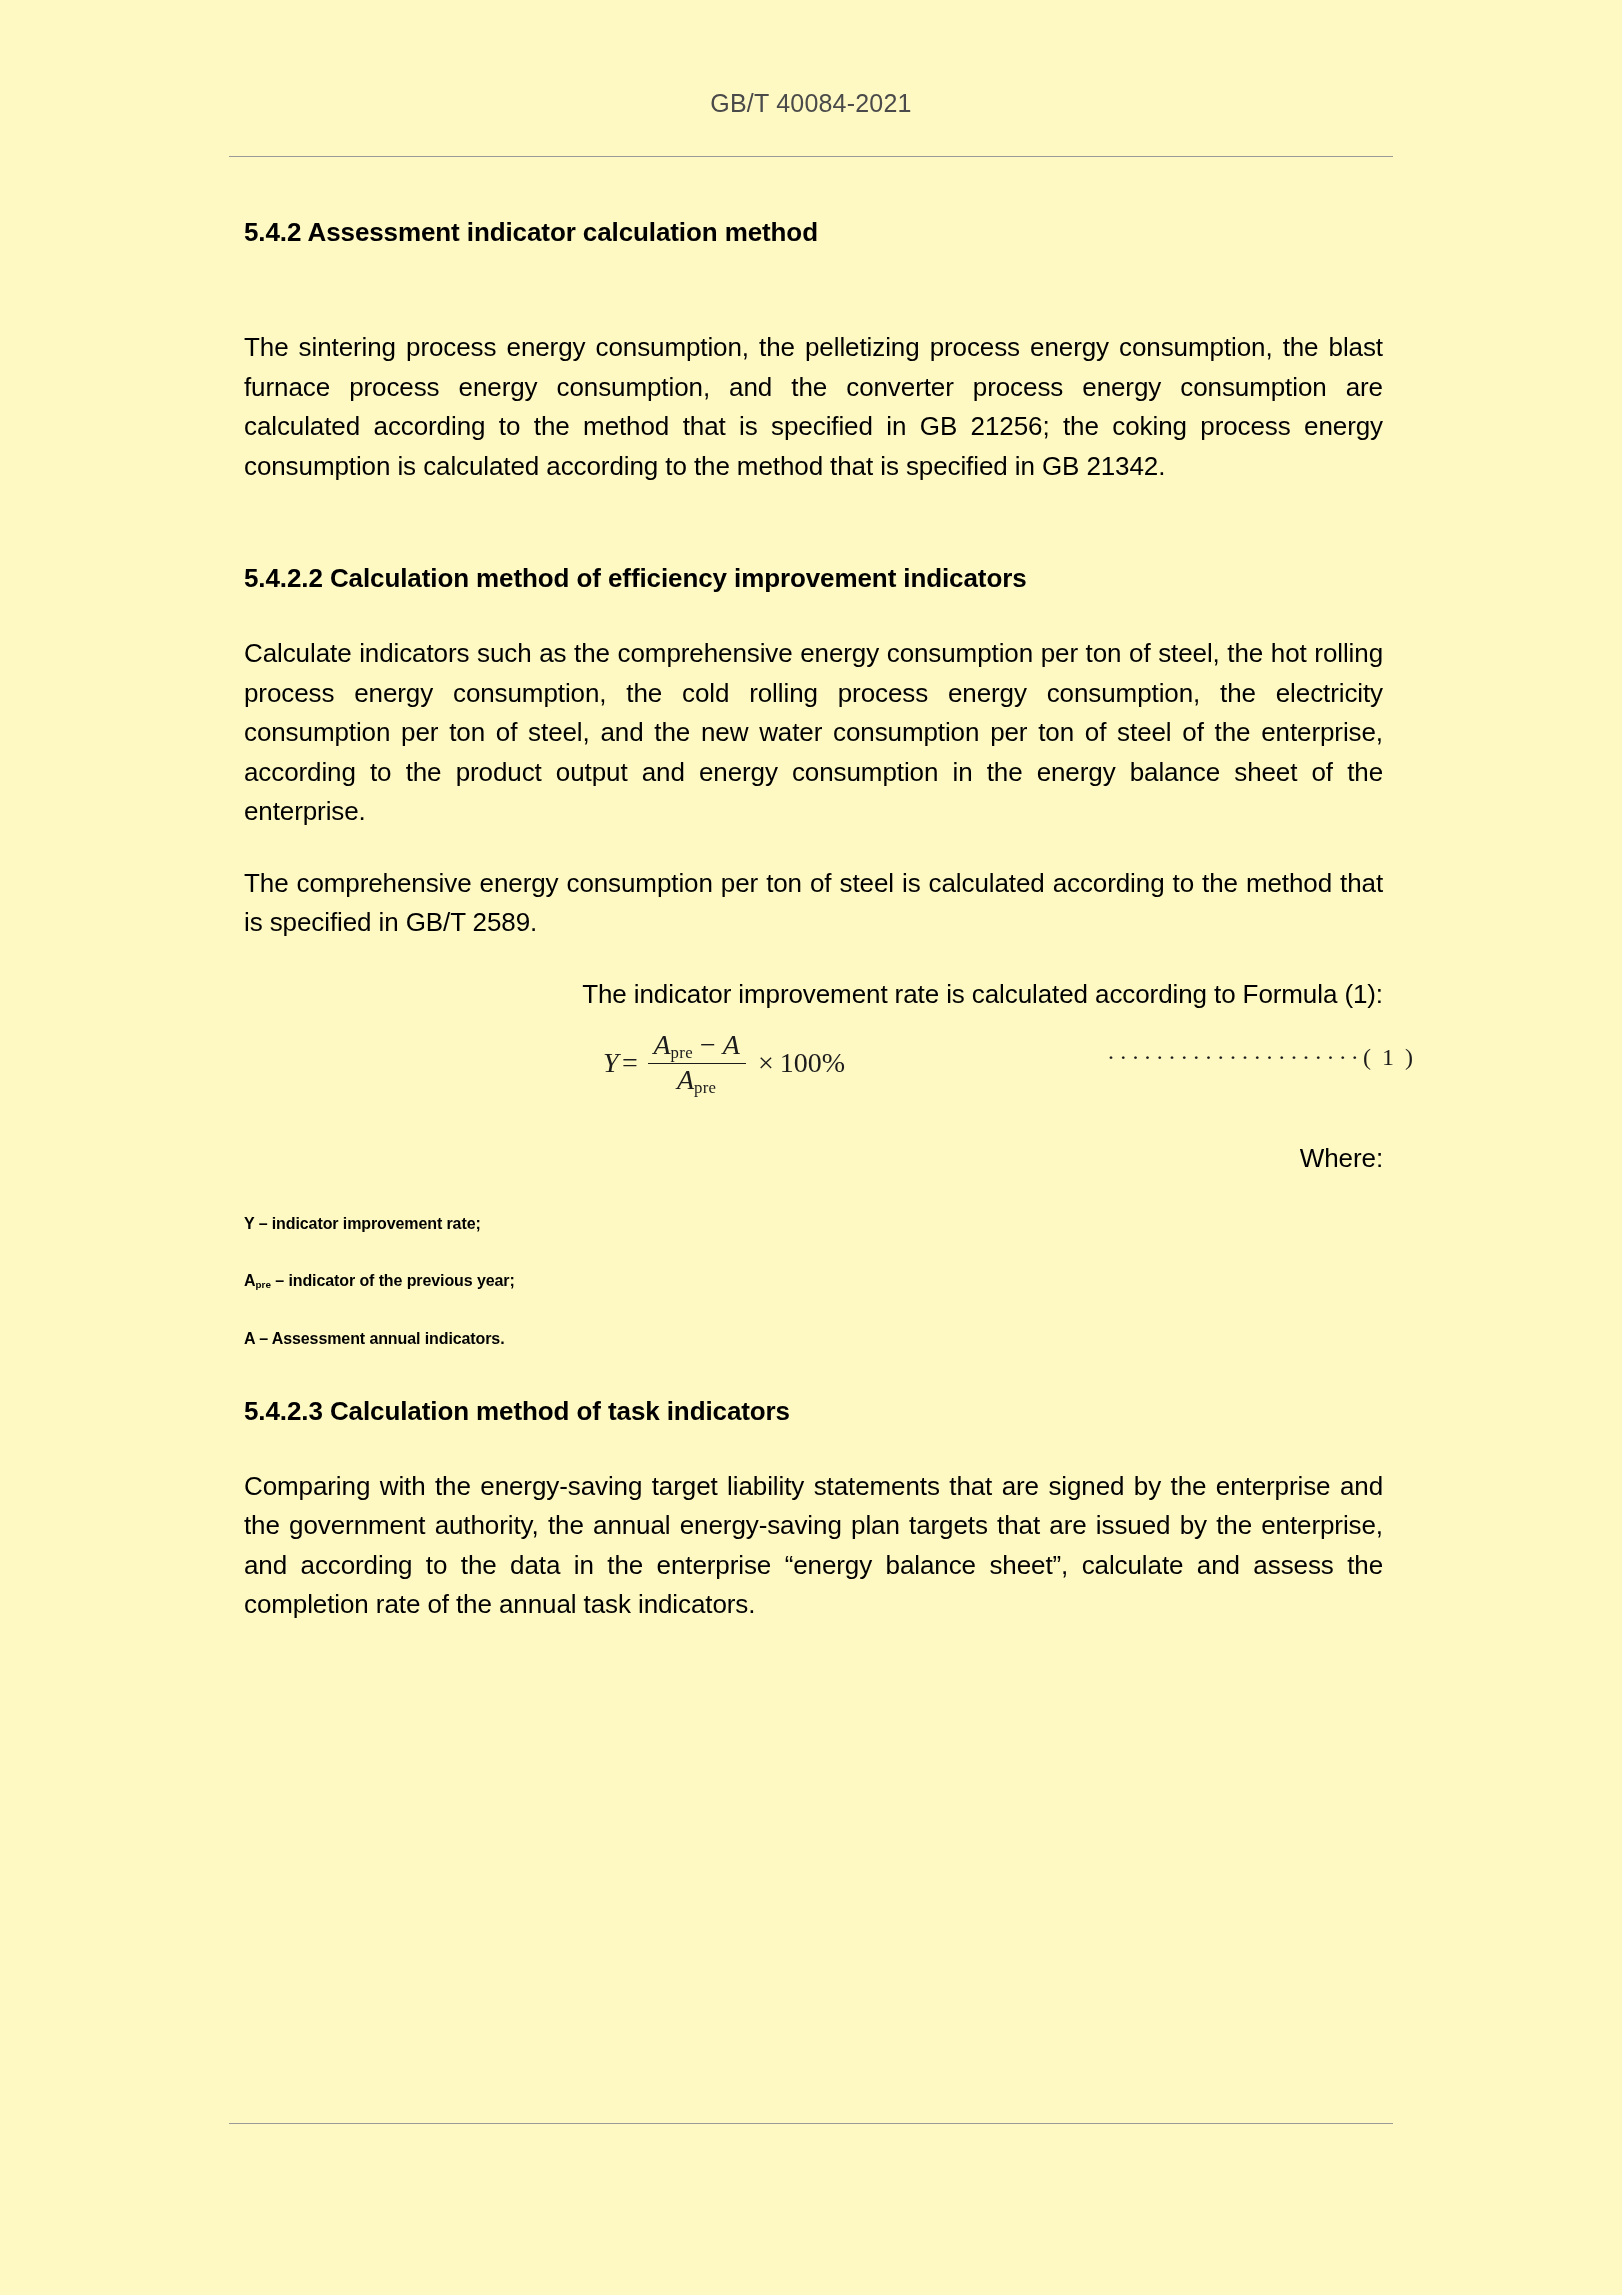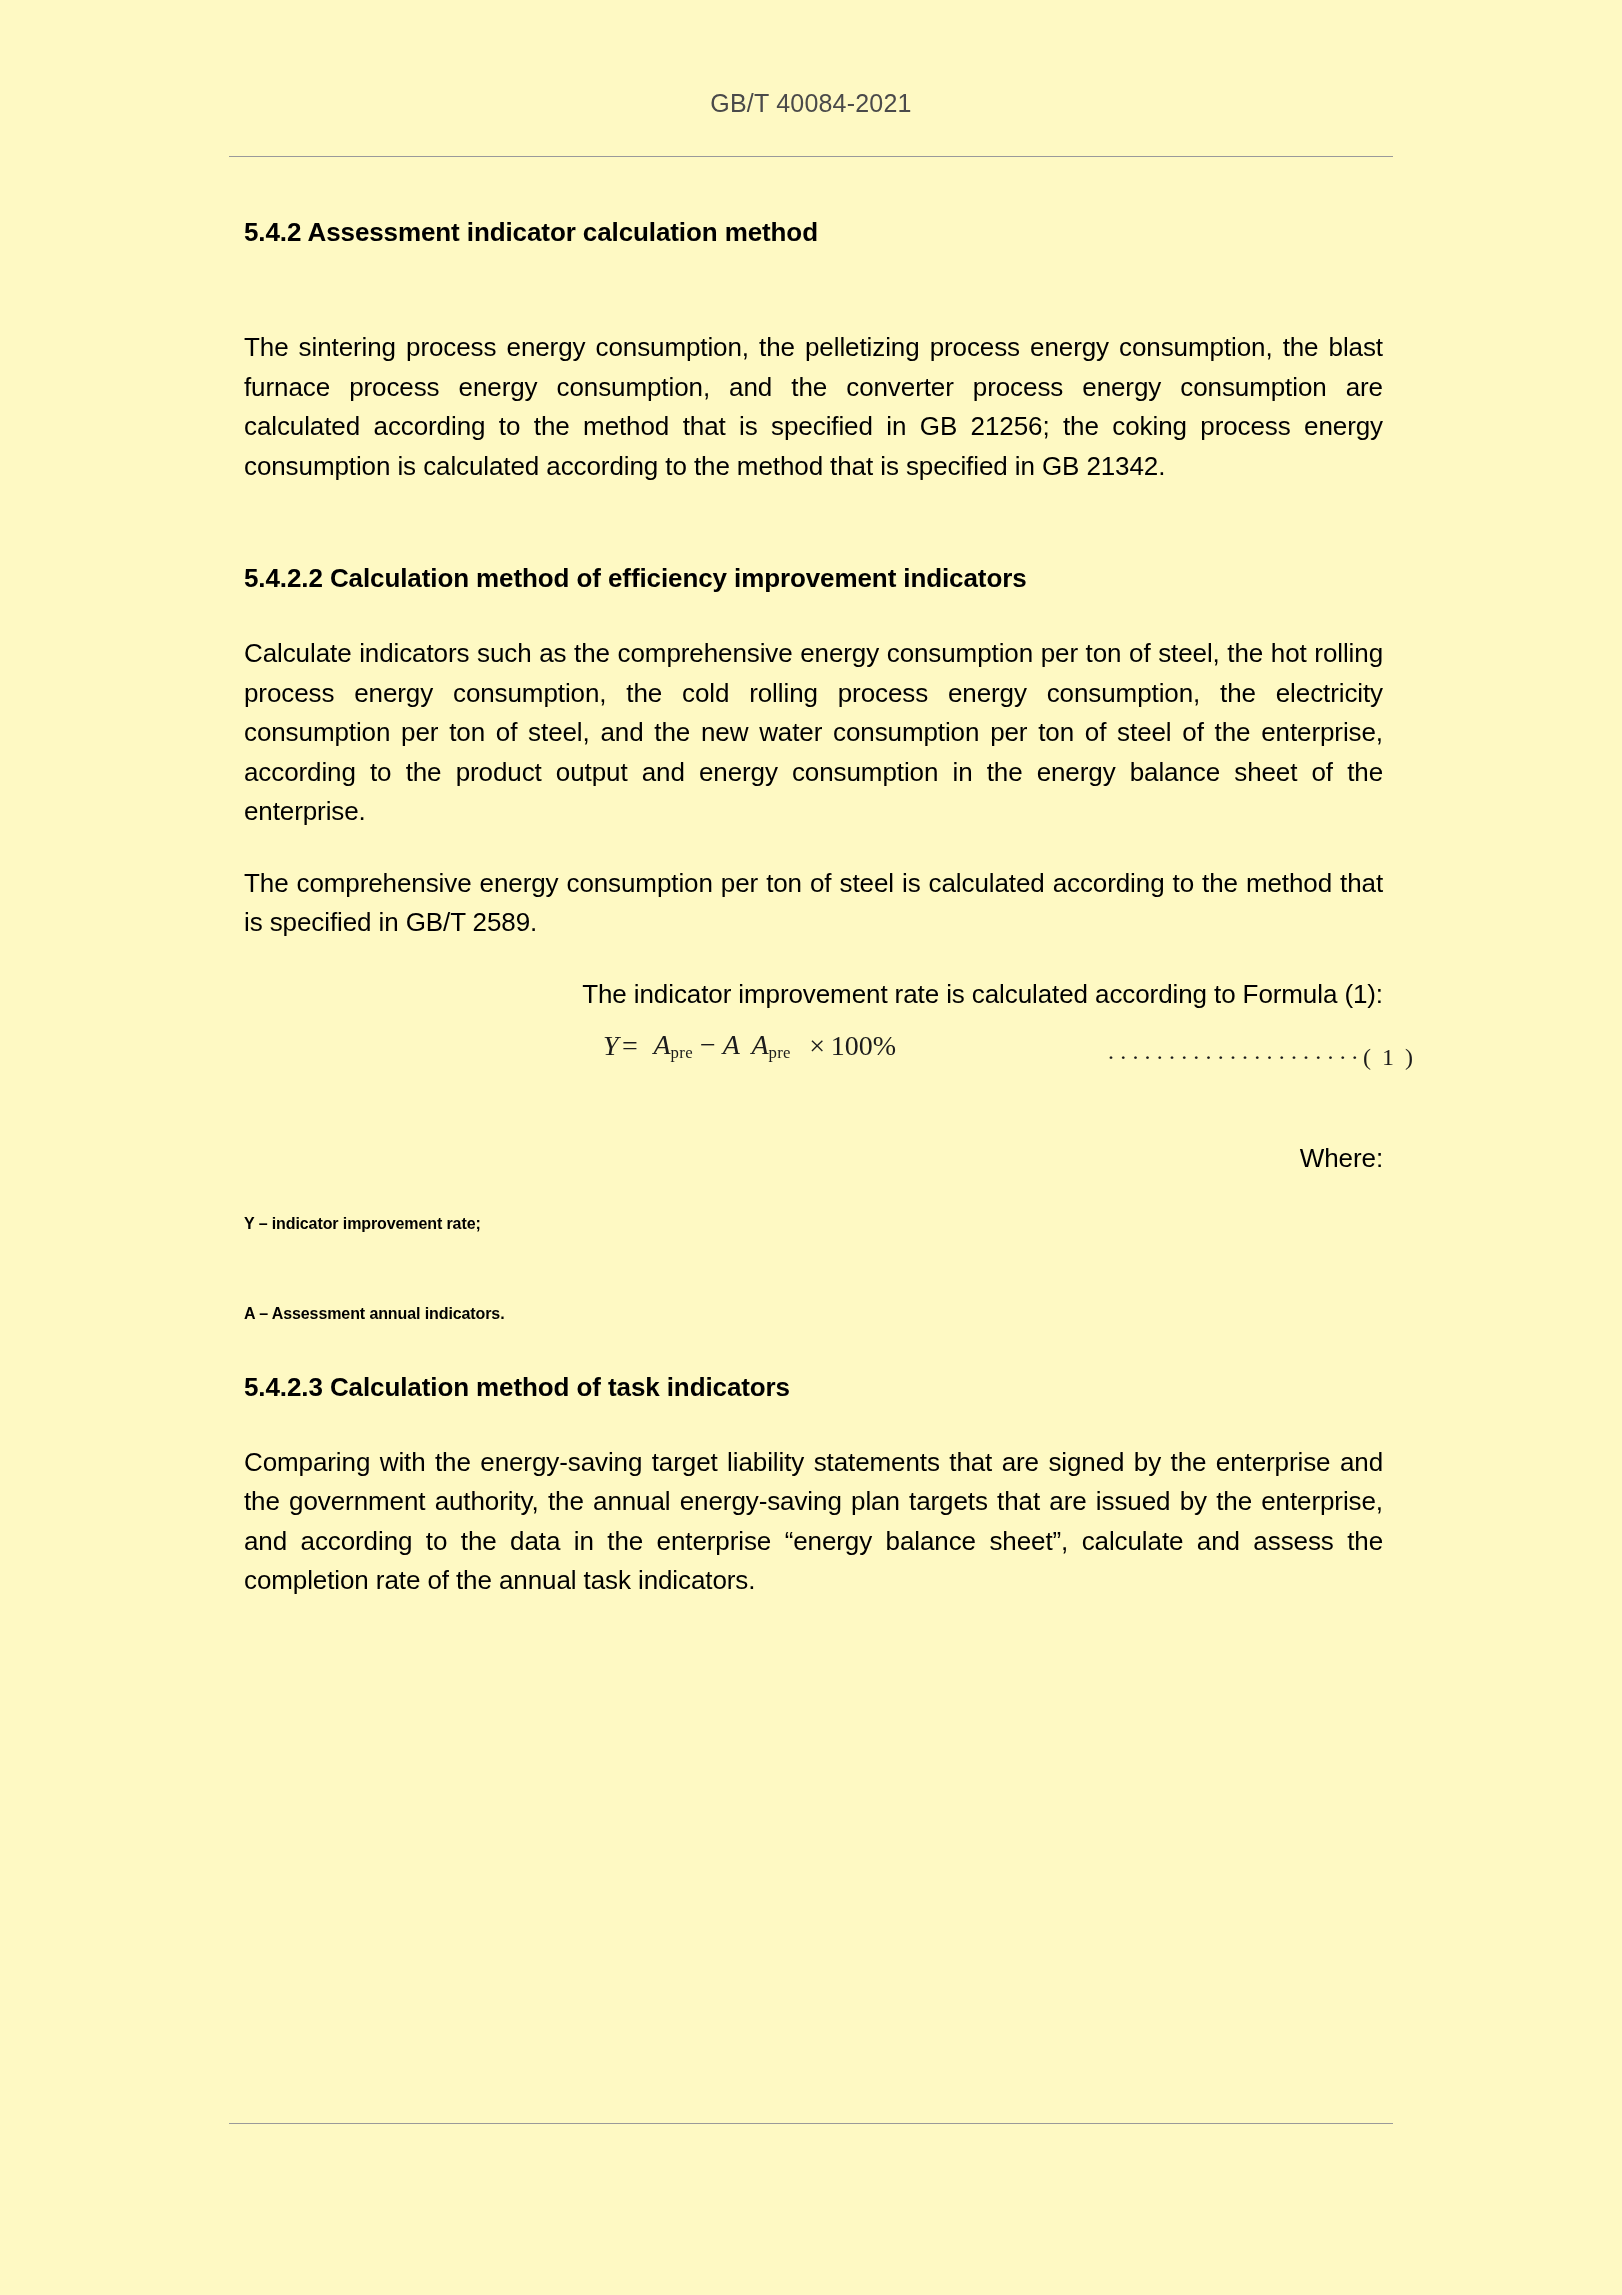--- a/index.html
+++ b/index.html
@@ -114,20 +114,21 @@
     white-space: nowrap;
   }
   .formula .ital {
     font-style: italic;
   }
   .formula .eq {
     margin: 0 5px 0 3.3px;
   }
   .frac {
     display: inline-flex;
+    flex-direction: column;
     align-items: center;
     justify-content: center;
     vertical-align: middle;
     margin: 0 5px;
     line-height: 1.05;
   }
   .frac .num,
   .frac .den {
     padding: 0.8px 5.8px;
     white-space: nowrap;
@@ -248,20 +249,21 @@
         <span class="leaders">·····················</span><span class="fnum">( 1 )</span>
       </div>
     </div>
 
     <p class="body nojust">Where:</p>
     <div class="gap-def"></div>
 
     <p class="defline">Y – indicator improvement rate;</p>
     <div class="gap-def"></div>
 
+    <p class="defline"><span>A</span><sub>pre</sub><span> – indicator of the previous year;</span></p>
     <div class="gap-def"></div>
 
     <p class="defline">A – Assessment annual indicators.</p>
     <div class="gap-before-h"></div>
 
     <h2 class="sec-heading">5.4.2.3 Calculation method of task indicators</h2>
     <div class="gap-h"></div>
 
     <p class="body">Comparing with the energy-saving target liability statements that are signed by the enterprise and the government authority, the annual energy-saving plan targets that are issued by the enterprise, and according to the data in the enterprise “energy balance sheet”, calculate and assess the completion rate of the annual task indicators.</p>
 

